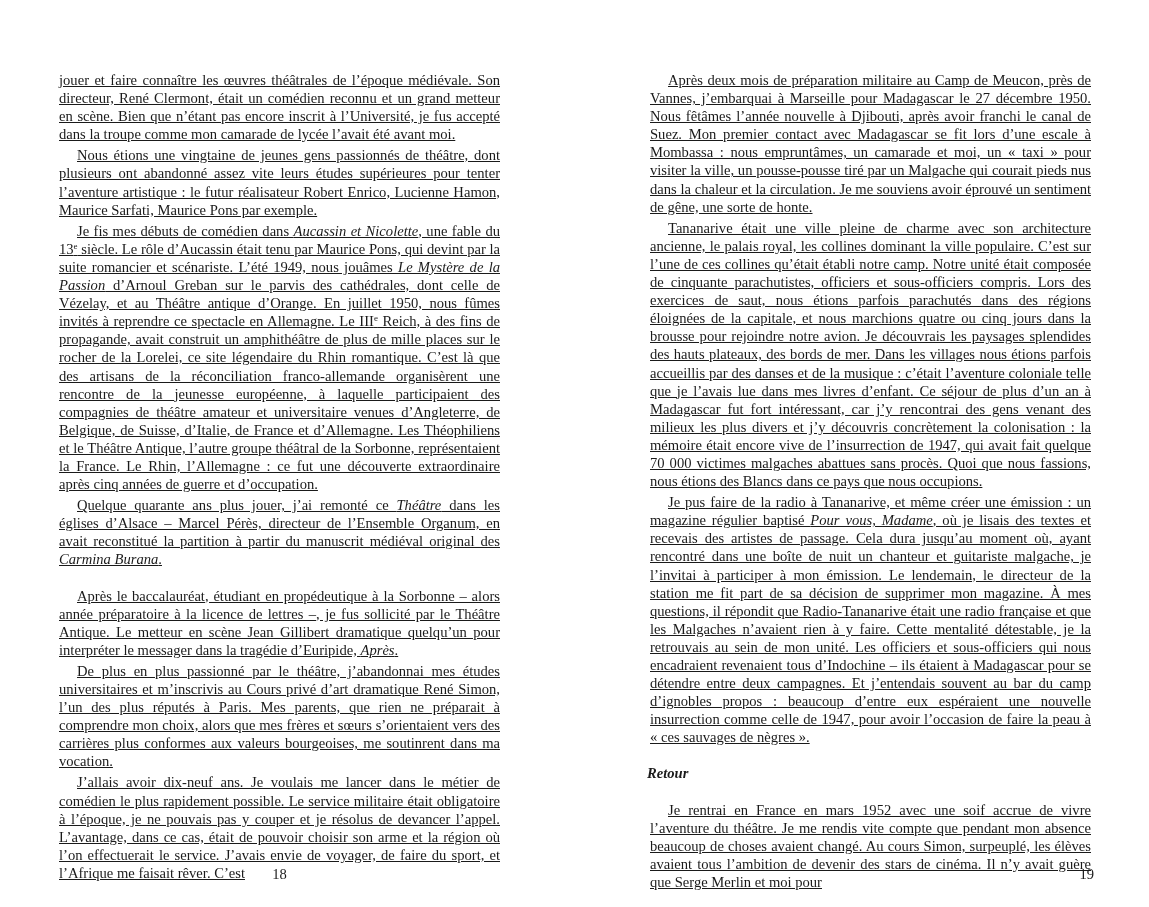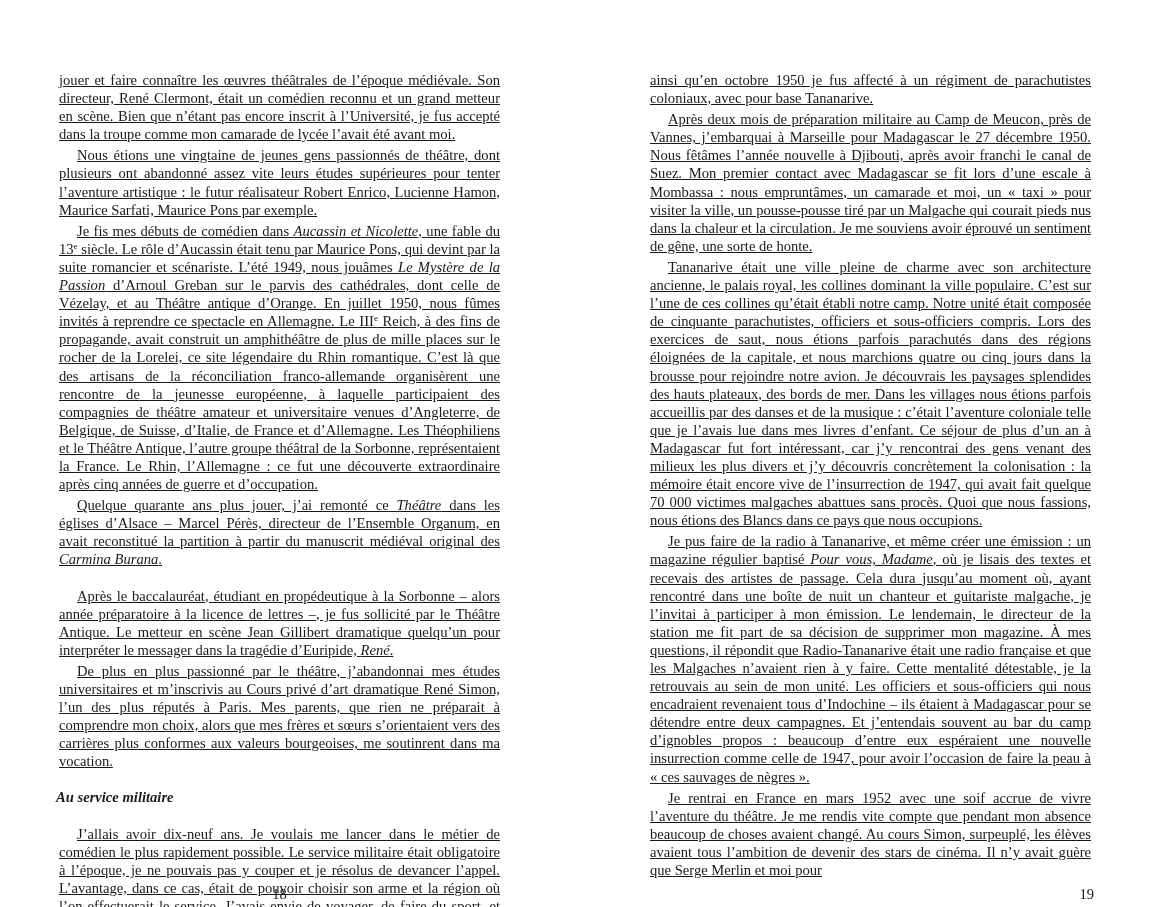--- a/index.html
+++ b/index.html
@@ -13,44 +13,43 @@
   #page-left { left: 56px; }
   #page-right { left: 647px; }
   .page p { margin: 3px; text-indent: 0; text-decoration: underline; }
   .page p.ind { text-indent: 18px; }
   .page p.gap { margin-top: 18px; }
   .page h3 {
     margin: 18px 0 18px 0; font-size: 14.6px; line-height: 18.1px;
     font-style: italic; font-weight: bold; text-align: left;
   }
   .page-number {
-    position: absolute; top: 886px; width: 447px; text-align: center;
+    position: absolute; top: 866px; width: 447px; text-align: center;
     font-family: "Liberation Serif", "DejaVu Serif", serif;
     font-size: 14.6px; color: #1a1a1a;
   }
   #num-left { left: 56px; }
   #num-right { left: 647px; text-align: right; }
   i { font-style: italic; }
   sup { font-size: 9px; line-height: 0; vertical-align: 5px; }
 </style>
 </head>
 <body>
 
 <div class="page" id="page-left">
   <p>jouer et faire connaître les œuvres théâtrales de l’époque médiévale. Son directeur, René Clermont, était un comédien reconnu et un grand metteur en scène. Bien que n’étant pas encore inscrit à l’Université, je fus accepté dans la troupe comme mon camarade de lycée l’avait été avant moi.</p>
   <p class="ind">Nous étions une vingtaine de jeunes gens passionnés de théâtre, dont plusieurs ont abandonné assez vite leurs études supérieures pour tenter l’aventure artistique : le futur réalisateur Robert Enrico, Lucienne Hamon, Maurice Sarfati, Maurice Pons par exemple.</p>
   <p class="ind"><span>Je fis mes débuts de comédien dans </span><i>Aucassin et Nicolette</i><span>, une fable du 13</span><sup>e</sup><span> siècle. Le rôle d’Aucassin était tenu par Maurice Pons, qui devint par la suite romancier et scénariste. L’été 1949, nous jouâmes </span><i>Le Mystère de la Passion</i><span> d’Arnoul Greban sur le parvis des cathédrales, dont celle de Vézelay, et au Théâtre antique d’Orange. En juillet 1950, nous fûmes invités à reprendre ce spectacle en Allemagne. Le III</span><sup>e</sup><span> Reich, à des fins de propagande, avait construit un amphithéâtre de plus de mille places sur le rocher de la Lorelei, ce site légendaire du Rhin romantique. C’est là que des artisans de la réconciliation franco-allemande organisèrent une rencontre de la jeunesse européenne, à laquelle participaient des compagnies de théâtre amateur et universitaire venues d’Angleterre, de Belgique, de Suisse, d’Italie, de France et d’Allemagne. Les Théophiliens et le Théâtre Antique, l’autre groupe théâtral de la Sorbonne, représentaient la France. Le Rhin, l’Allemagne : ce fut une découverte extraordinaire après cinq années de guerre et d’occupation.</span></p>
   <p class="ind"><span>Quelque quarante ans plus jouer, j’ai remonté ce </span><i>Théâtre</i><span> dans les églises d’Alsace – Marcel Pérès, directeur de l’Ensemble Organum, en avait reconstitué la partition à partir du manuscrit médiéval original des </span><i>Carmina Burana</i><span>.</span></p>
-  <p class="ind gap"><span>Après le baccalauréat, étudiant en propédeutique à la Sorbonne – alors année préparatoire à la licence de lettres –, je fus sollicité par le Théâtre Antique. Le metteur en scène Jean Gillibert dramatique quelqu’un pour interpréter le messager dans la tragédie d’Euripide, </span><i>René</i><span>.</span></p>
+  <p class="ind gap"><span>Après le baccalauréat, étudiant en propédeutique à la Sorbonne – alors année préparatoire à la licence de lettres –, je fus sollicité par le Théâtre Antique. Le metteur en scène Jean Gillibert dramatique quelqu’un pour interpréter le messager dans la tragédie d’Euripide, </span><i>Après</i><span>.</span></p>
   <p class="ind">De plus en plus passionné par le théâtre, j’abandonnai mes études universitaires et m’inscrivis au Cours privé d’art dramatique René Simon, l’un des plus réputés à Paris. Mes parents, que rien ne préparait à comprendre mon choix, alors que mes frères et sœurs s’orientaient vers des carrières plus conformes aux valeurs bourgeoises, me soutinrent dans ma vocation.</p>
-  <h3>Au service militaire</h3>
   <p class="ind">J’allais avoir dix-neuf ans. Je voulais me lancer dans le métier de comédien le plus rapidement possible. Le service militaire était obligatoire à l’époque, je ne pouvais pas y couper et je résolus de devancer l’appel. L’avantage, dans ce cas, était de pouvoir choisir son arme et la région où l’on effectuerait le service. J’avais envie de voyager, de faire du sport, et l’Afrique me faisait rêver. C’est</p>
 </div>
 <div class="page-number" id="num-left">18</div>
 
 <div class="page" id="page-right">
-  <p>ainsi qu’en octobre 1950 je fus affecté à un régiment de parachutistes coloniaux, avec pour base Tananarive.</p>
   <p class="ind">Après deux mois de préparation militaire au Camp de Meucon, près de Vannes, j’embarquai à Marseille pour Madagascar le 27 décembre 1950. Nous fêtâmes l’année nouvelle à Djibouti, après avoir franchi le canal de Suez. Mon premier contact avec Madagascar se fit lors d’une escale à Mombassa : nous empruntâmes, un camarade et moi, un « taxi » pour visiter la ville, un pousse-pousse tiré par un Malgache qui courait pieds nus dans la chaleur et la circulation. Je me souviens avoir éprouvé un sentiment de gêne, une sorte de honte.</p>
   <p class="ind">Tananarive était une ville pleine de charme avec son architecture ancienne, le palais royal, les collines dominant la ville populaire. C’est sur l’une de ces collines qu’était établi notre camp. Notre unité était composée de cinquante parachutistes, officiers et sous-officiers compris. Lors des exercices de saut, nous étions parfois parachutés dans des régions éloignées de la capitale, et nous marchions quatre ou cinq jours dans la brousse pour rejoindre notre avion. Je découvrais les paysages splendides des hauts plateaux, des bords de mer. Dans les villages nous étions parfois accueillis par des danses et de la musique : c’était l’aventure coloniale telle que je l’avais lue dans mes livres d’enfant. Ce séjour de plus d’un an à Madagascar fut fort intéressant, car j’y rencontrai des gens venant des milieux les plus divers et j’y découvris concrètement la colonisation : la mémoire était encore vive de l’insurrection de 1947, qui avait fait quelque 70 000 victimes malgaches abattues sans procès. Quoi que nous fassions, nous étions des Blancs dans ce pays que nous occupions.</p>
   <p class="ind"><span>Je pus faire de la radio à Tananarive, et même créer une émission : un magazine régulier baptisé </span><i>Pour vous, Madame</i><span>, où je lisais des textes et recevais des artistes de passage. Cela dura jusqu’au moment où, ayant rencontré dans une boîte de nuit un chanteur et guitariste malgache, je l’invitai à participer à mon émission. Le lendemain, le directeur de la station me fit part de sa décision de supprimer mon magazine. À mes questions, il répondit que Radio-Tananarive était une radio française et que les Malgaches n’avaient rien à y faire. Cette mentalité détestable, je la retrouvais au sein de mon unité. Les officiers et sous-officiers qui nous encadraient revenaient tous d’Indochine – ils étaient à Madagascar pour se détendre entre deux campagnes. Et j’entendais souvent au bar du camp d’ignobles propos : beaucoup d’entre eux espéraient une nouvelle insurrection comme celle de 1947, pour avoir l’occasion de faire la peau à « ces sauvages de nègres ».</span></p>
+  <h3>Retour</h3>
   <p class="ind">Je rentrai en France en mars 1952 avec une soif accrue de vivre l’aventure du théâtre. Je me rendis vite compte que pendant mon absence beaucoup de choses avaient changé. Au cours Simon, surpeuplé, les élèves avaient tous l’ambition de devenir des stars de cinéma. Il n’y avait guère que Serge Merlin et moi pour</p>
 </div>
 <div class="page-number" id="num-right">19</div>
 
 </body></html>

